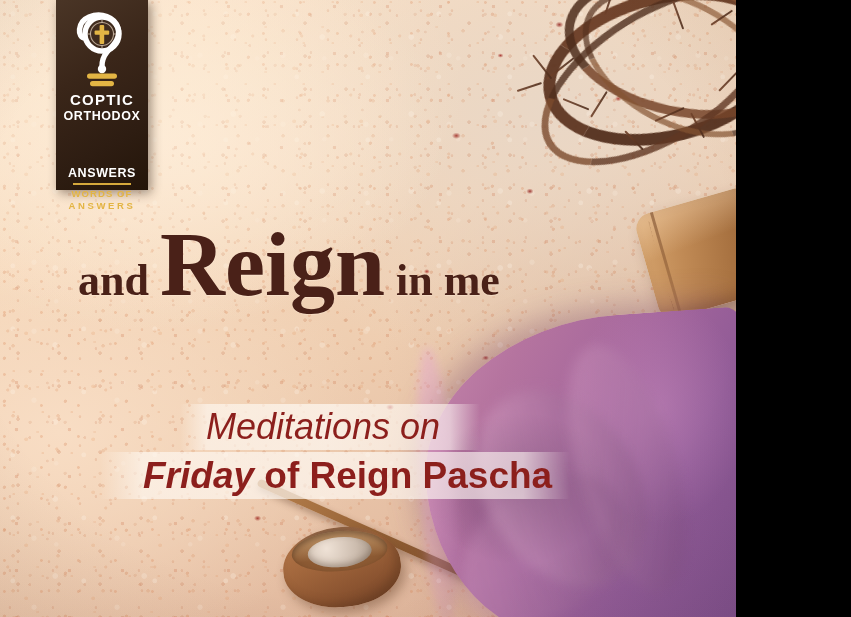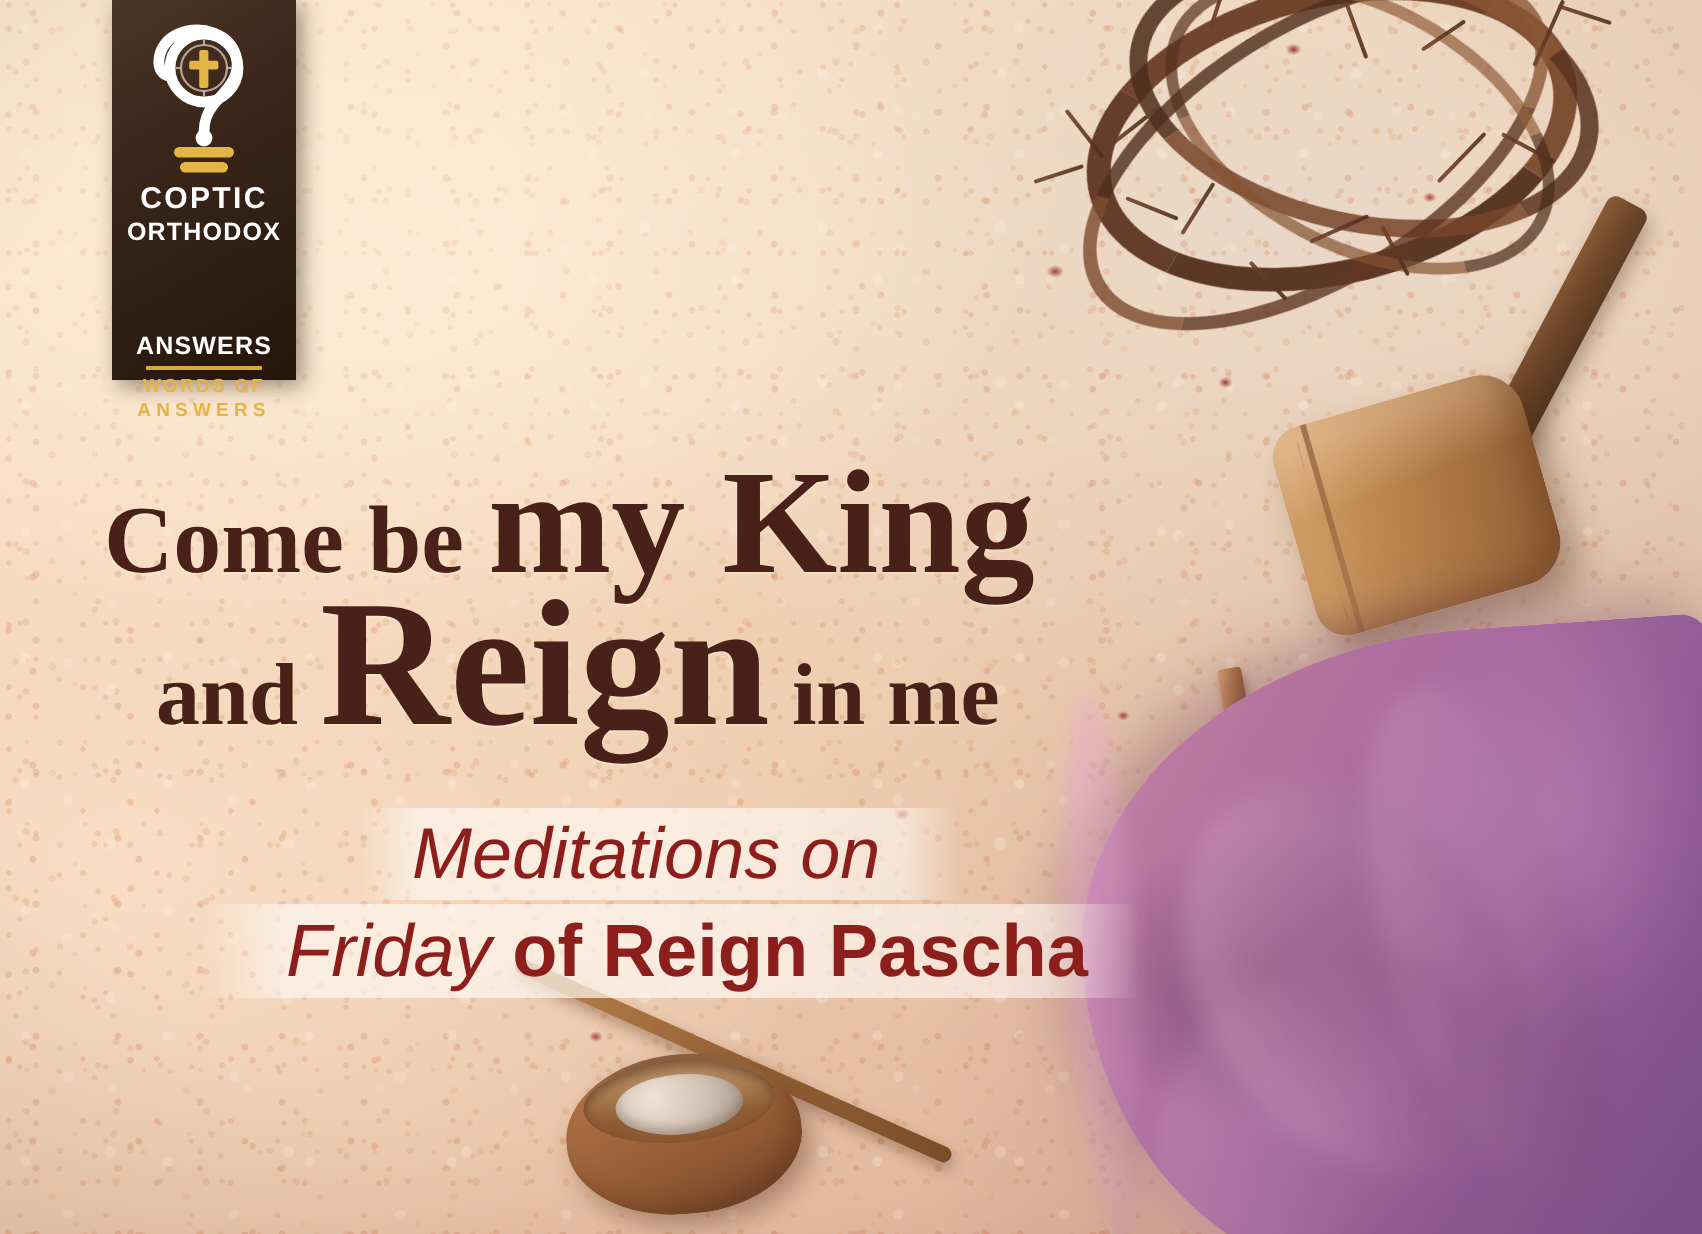--- a/index.html
+++ b/index.html
@@ -4,21 +4,21 @@
 <style>
   * { margin:0; padding:0; box-sizing:border-box; }
   html, body {
     width:851px; height:617px;
     font-family:"Liberation Sans", sans-serif;
     background:#000; overflow:hidden;
   }
 
   #poster {
     position:relative;
-    width:851px; height:617px;
+    width:736px; height:617px;
     overflow:hidden;
     background:#c4b5fd;
   }
 
   
   .bg-base{
     position:absolute; inset:0;
     background:
       radial-gradient(ellipse 55% 45% at 22% 22%, #fbe9d6 0%, rgba(251,233,214,0) 70%),
       radial-gradient(ellipse 60% 50% at 8% 70%, #f8ddc4 0%, rgba(248,221,196,0) 72%),
@@ -283,21 +283,21 @@
   .sub-band{
     position:absolute; left:0; top:0; height:100%;
     background:linear-gradient(90deg, rgba(255,250,244,0) 0%, rgba(255,250,244,.62) 9%,
                rgba(255,250,244,.70) 50%, rgba(255,250,244,.58) 90%, rgba(255,250,244,0) 100%);
   }
   .sub-band1{ left:180px; width:300px; }
   .sub-band2{ left:100px; width:470px; }
   .sub-txt{ position:relative; white-space:nowrap; }
   .sub1{ padding-left:206px; font-size:36px; font-weight:400; line-height:1.28;font-style:italic; }
   .sub2{ padding-left:143px; font-size:37px; font-weight:700; line-height:1.28; margin-top:2px;}
-  .sub2 .it{ font-style:italic; font-weight:400; }
+  .sub2 .it{ font-style:italic; font-weight:700; }
 
   
   .vignette{
     position:absolute; inset:0; pointer-events:none; z-index:5;
     background:radial-gradient(ellipse 95% 95% at 48% 45%, rgba(0,0,0,0) 55%, rgba(70,35,20,.16) 100%);
   }
 </style>
 </head>
 <body>
 
@@ -397,23 +397,20 @@
       <div class="lt-line lt-coptic">COPTIC</div>
       <div class="lt-line lt-ortho">ORTHODOX</div>
       <div class="lt-line lt-answ">ANSWERS</div>
       <div class="lt-rule"></div>
       <div class="lt-words">WORDS OF</div>
       <div class="lt-wisdom">ANSWERS</div>
     </div>
   </div>
 
   <div class="headline">
-    <div class="hl-line hl1">
-      <span class="hl-sm">Come be</span><span class="hl-sm">&nbsp;</span><span class="hl-big">my King</span>
-    </div>
     <div class="hl-line hl2">
       <span class="hl-tiny">and</span><span class="hl-tiny">&nbsp;</span><span class="hl-huge">Reign</span><span class="hl-tiny">&nbsp;</span><span class="hl-tiny">in me</span>
     </div>
   </div>
 
   <div class="sub">
     <div class="sub-row">
       <div class="sub-band sub-band1"></div>
       <div class="sub-txt sub1">Meditations on</div>
     </div>

